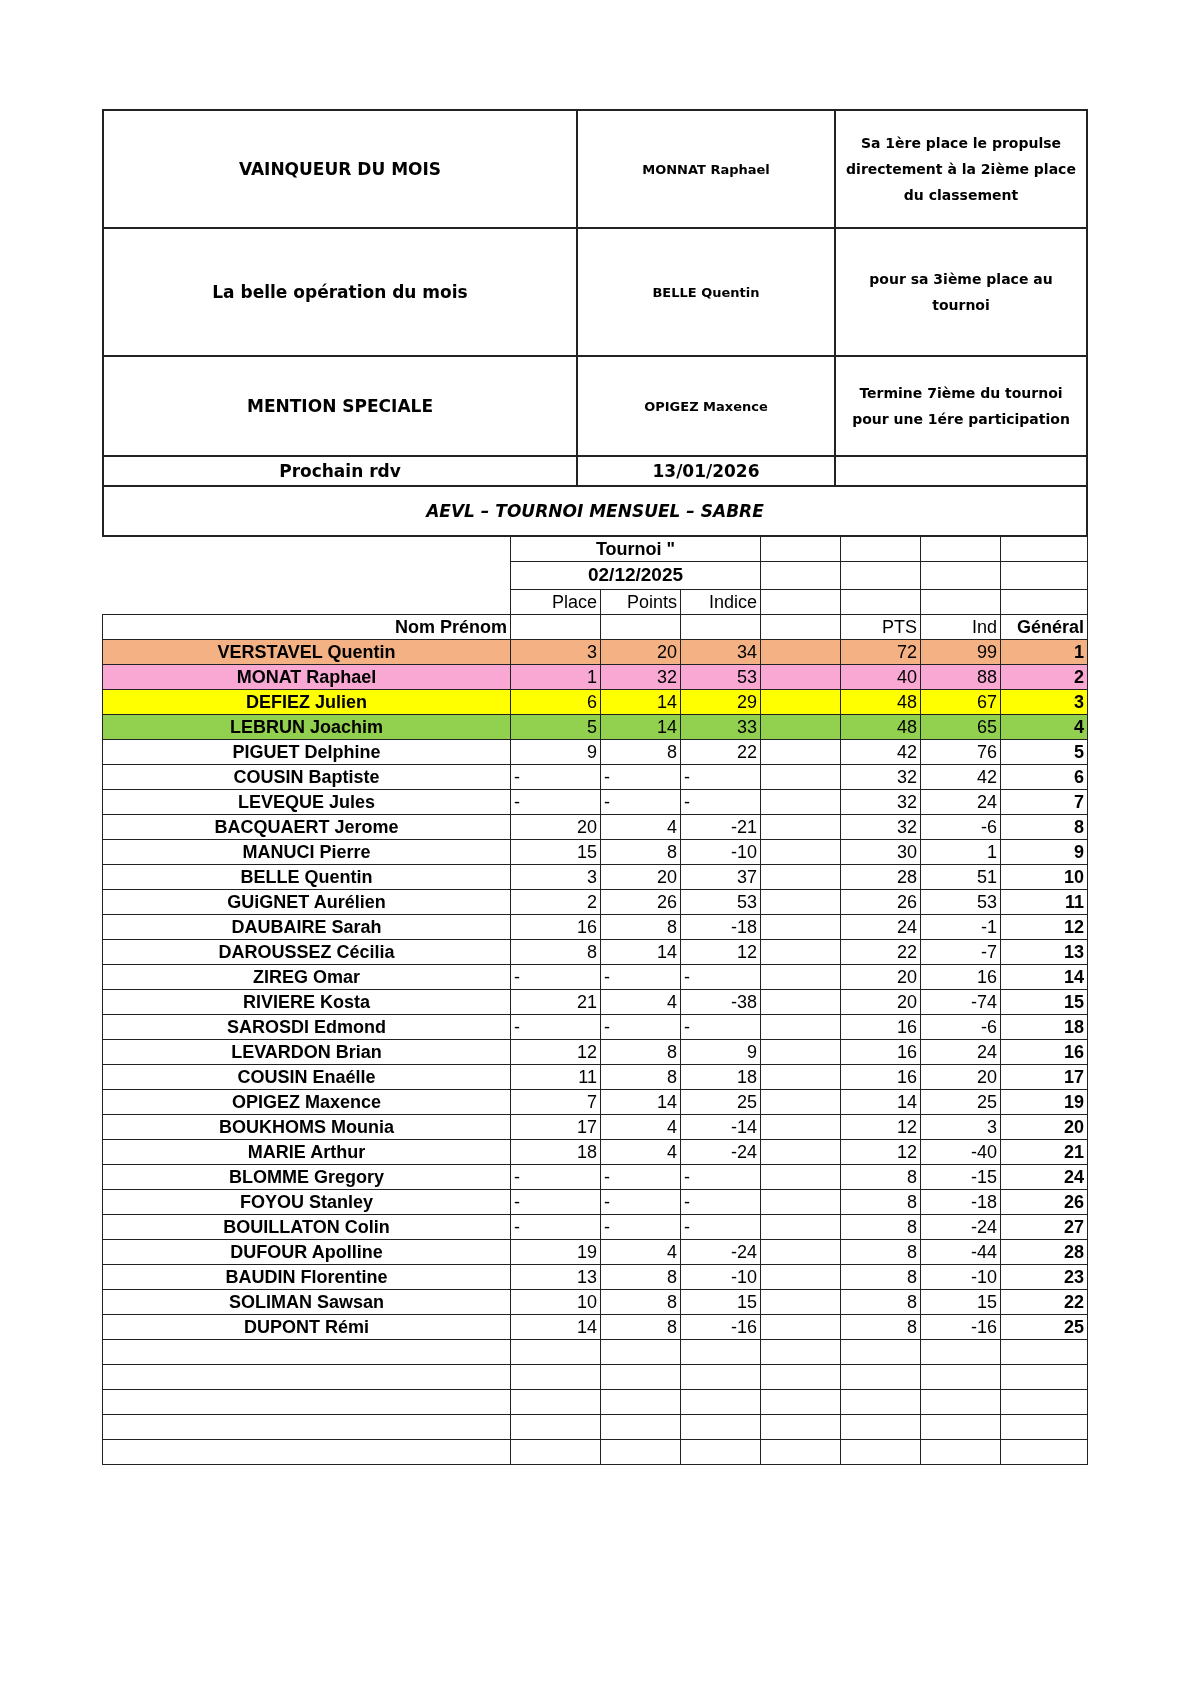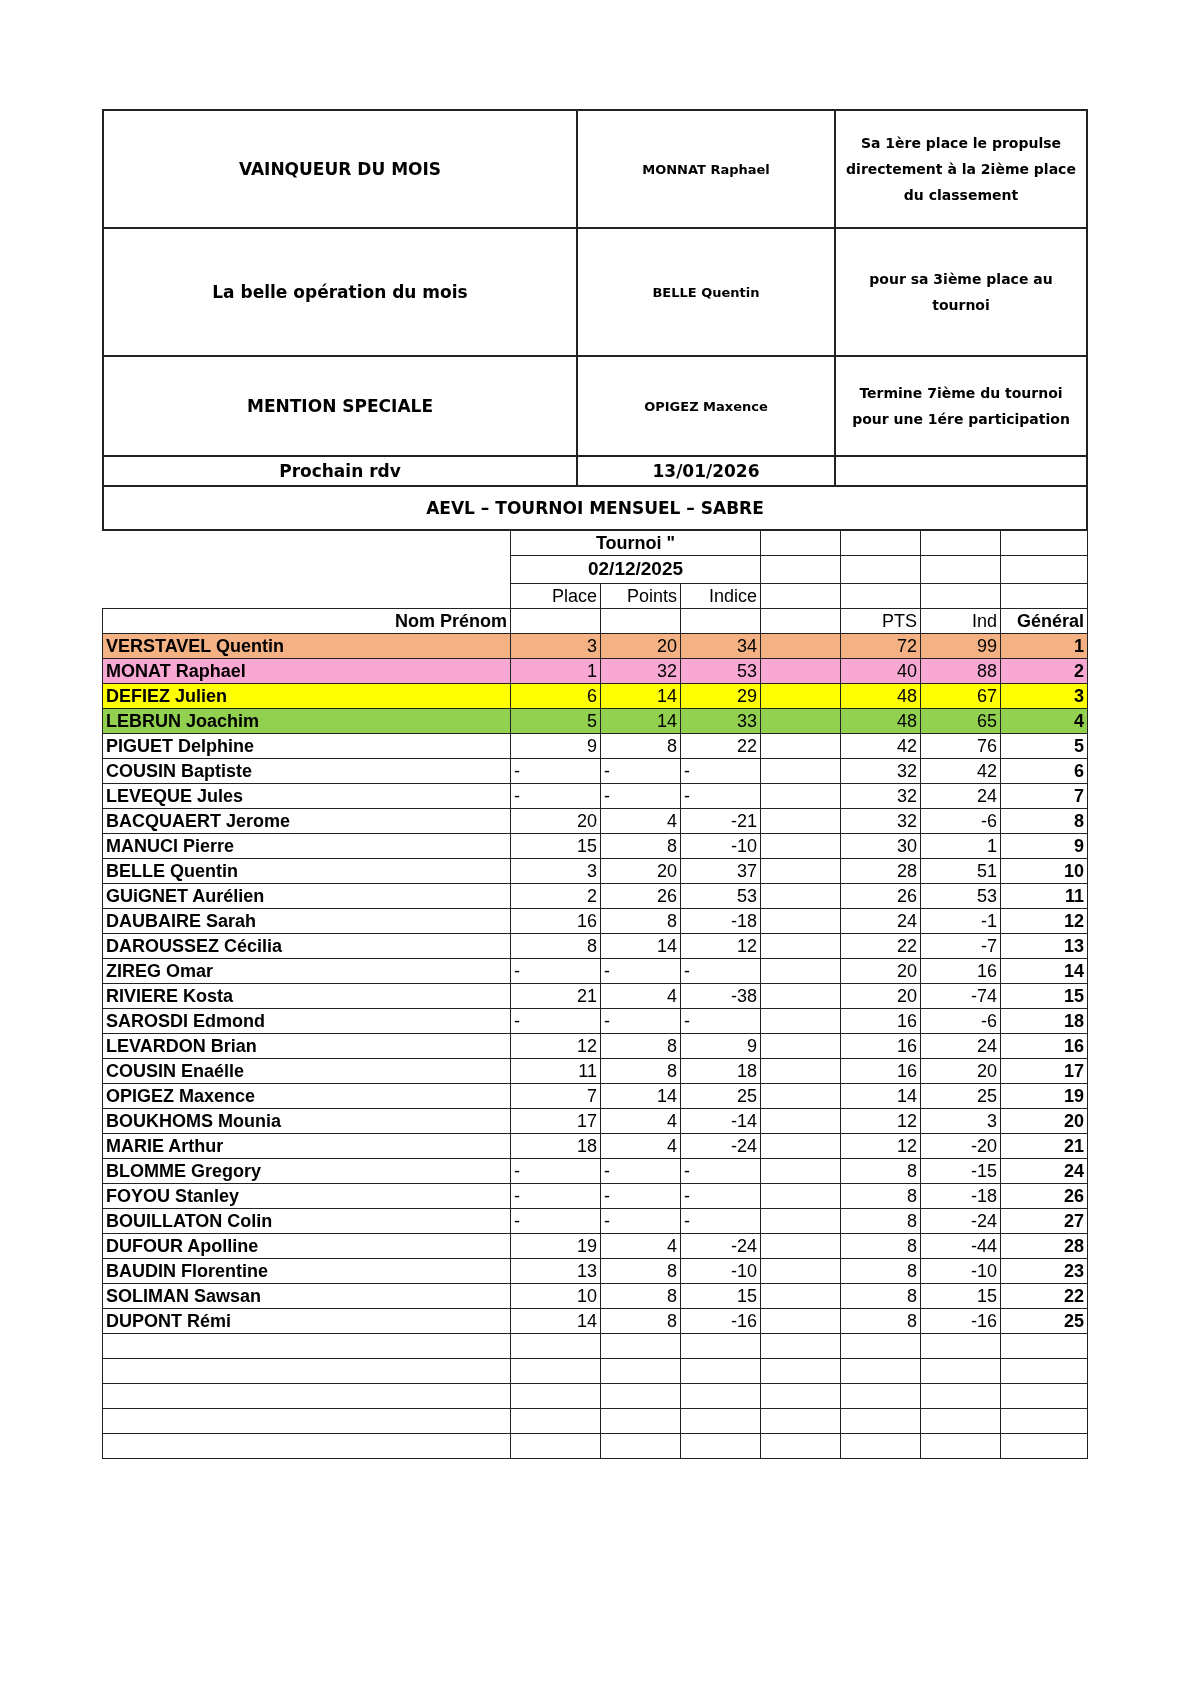--- a/index.html
+++ b/index.html
@@ -9,25 +9,25 @@
   .top { width: 986px; font-family: "DejaVu Sans", sans-serif; }
   .top td { border: 2px solid #222; text-align: center; vertical-align: middle; font-weight: bold; }
   .top .lbl { width: 470px; font-size: 17px; text-align: center; }
   .top .nm { width: 254px; font-size: 13px; }
   .top .desc { font-size: 14px; line-height: 26px; padding: 16px 6px; }
   .top .r1 { height: 118px; }
   .top .r2 { height: 128px; }
   .top .r3 { height: 100px; }
   .top .r4 { height: 30px; }
   .top .r4 td { font-size: 17px; }
-  .top .r5 { height: 44px; }
+  .top .r5 { height: 50px; font-style: italic; }
   .top .r5 td { font-size: 17px; }
   .grid { width: 986px; margin-top: -2px; }
   .grid td { border: 1.5px solid #222; height: 24px; padding: 0 3px; font-size: 18px; white-space: nowrap; overflow: hidden; line-height: 22px; }
-  .grid .c-name { width: 408px; font-weight: bold; text-align: left; }
+  .grid .c-name { width: 408px; font-weight: bold; text-align: center; }
   .grid .c-pl { width: 90px; }
   .grid .c-pt { width: 80px; }
   .grid .c-ix { width: 80px; }
   .grid .c-gap { width: 80px; }
   .grid .c-pts { width: 80px; }
   .grid .c-ind { width: 80px; }
   .grid .c-gen { width: auto; }
   .num { text-align: right; }
   .dash { text-align: left; }
   .bold { font-weight: bold; }
@@ -317,21 +317,21 @@
           <td class="num">3</td>
           <td class="num bold">20</td>
         </tr>
         <tr>
           <td class="c-name">MARIE Arthur</td>
           <td class="num">18</td>
           <td class="num">4</td>
           <td class="num">-24</td>
           <td></td>
           <td class="num">12</td>
-          <td class="num">-20</td>
+          <td class="num">-40</td>
           <td class="num bold">21</td>
         </tr>
         <tr>
           <td class="c-name">BLOMME Gregory</td>
           <td class="dash">-</td>
           <td class="dash">-</td>
           <td class="dash">-</td>
           <td></td>
           <td class="num">8</td>
           <td class="num">-15</td>

